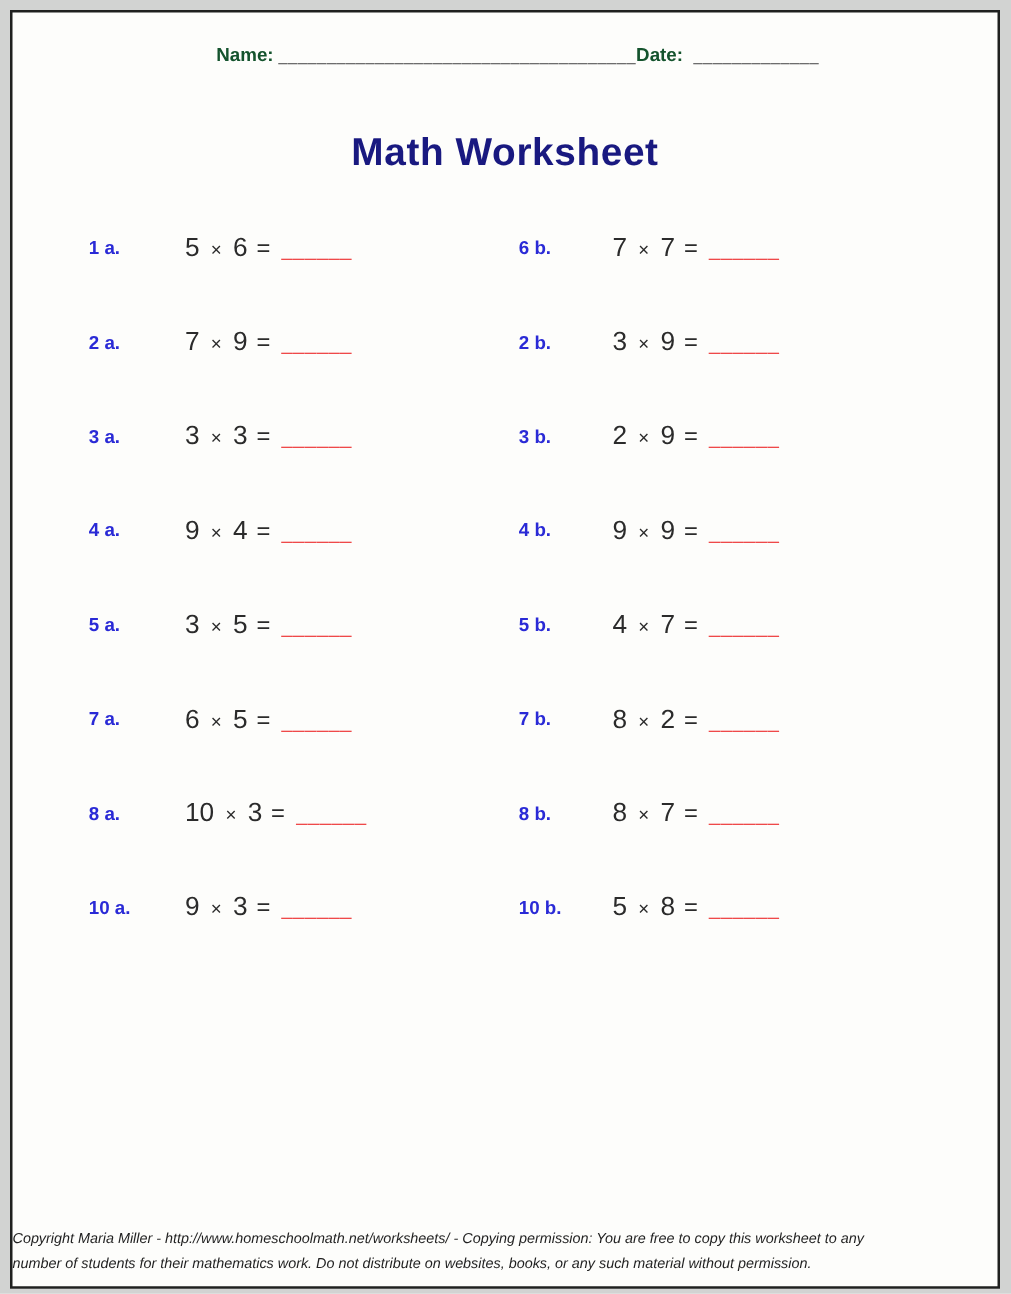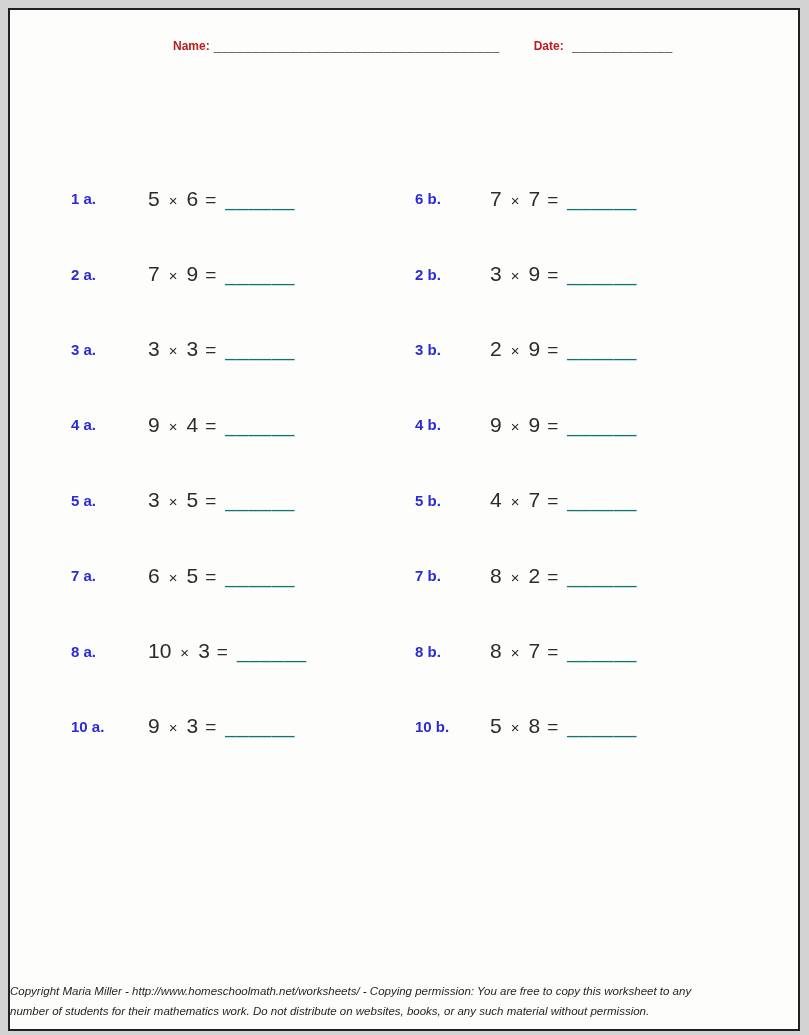--- a/index.html
+++ b/index.html
@@ -18,28 +18,28 @@
     box-sizing:border-box;
   }
   
   .page-header{
     position:absolute;top:26px;left:0;right:0;
     padding-left:163px;
     display:flex;align-items:baseline;
     white-space:nowrap;
   }
   .field-label{
-    font-weight:bold;font-size:12px;color:#b91c1c;
+    font-weight:bold;font-size:15px;color:#14532d;
   }
   .field-line{
     font-size:13px;color:var(--line_color,#4a4a4a);
     letter-spacing:0.5px;
     margin-left:4px;
   }
-  .date-group{margin-left:34px;}
+  .date-group{margin-left:0;}
   
   .title{
     position:absolute;top:94px;left:0;right:0;
     text-align:center;
     font-size:31px;font-weight:bold;
     color:var(--title,#191980);
     letter-spacing:0.5px;
   }
   
   .problems{
@@ -54,22 +54,22 @@
   }
   .problem-label{
     font-size:15px;font-weight:bold;
     color:var(--problem_label,#2a2ad6);
   }
   .prob{white-space:nowrap;color:var(--problem_text,#2b2b2b);}
   .prob .num{font-size:21px;}
   .prob .times{font-size:15px;margin:0 9px;}
   .prob .eq{font-size:19px;margin:0 9px 0 7px;}
   .prob .blank{
-    font-size:20px;letter-spacing:0.5px;
-    color:#0f766e;
+    font-size:16px;letter-spacing:0.5px;
+    color:#ef4444;
   }
   
   .footer{
     position:absolute;bottom:8px;left:0;right:0;
     text-align:left;
     font-style:italic;
     font-size:11.5px;line-height:20px;
     color:var(--footer_text,#1f1f1f);
   }
 </style>
@@ -81,20 +81,21 @@
 
     <div class="page-header">
       <span class="field-label">Name:</span>
       <span class="field-line">_____________________________________</span>
       <span class="date-group">
         <span class="field-label">Date:</span>
         <span class="field-line">_____________</span>
       </span>
     </div>
 
+    <div class="title">Math Worksheet</div>
 
     <div class="problems">
         <div class="problem-row">
           <span class="problem-label">1 a.</span>
           <span class="prob"><span class="num">5</span><span class="times">×</span><span class="num">6</span><span class="eq">=</span><span class="blank">______</span></span>
           <span class="problem-label">6 b.</span>
           <span class="prob"><span class="num">7</span><span class="times">×</span><span class="num">7</span><span class="eq">=</span><span class="blank">______</span></span>
         </div>
         <div class="problem-row">
           <span class="problem-label">2 a.</span>

